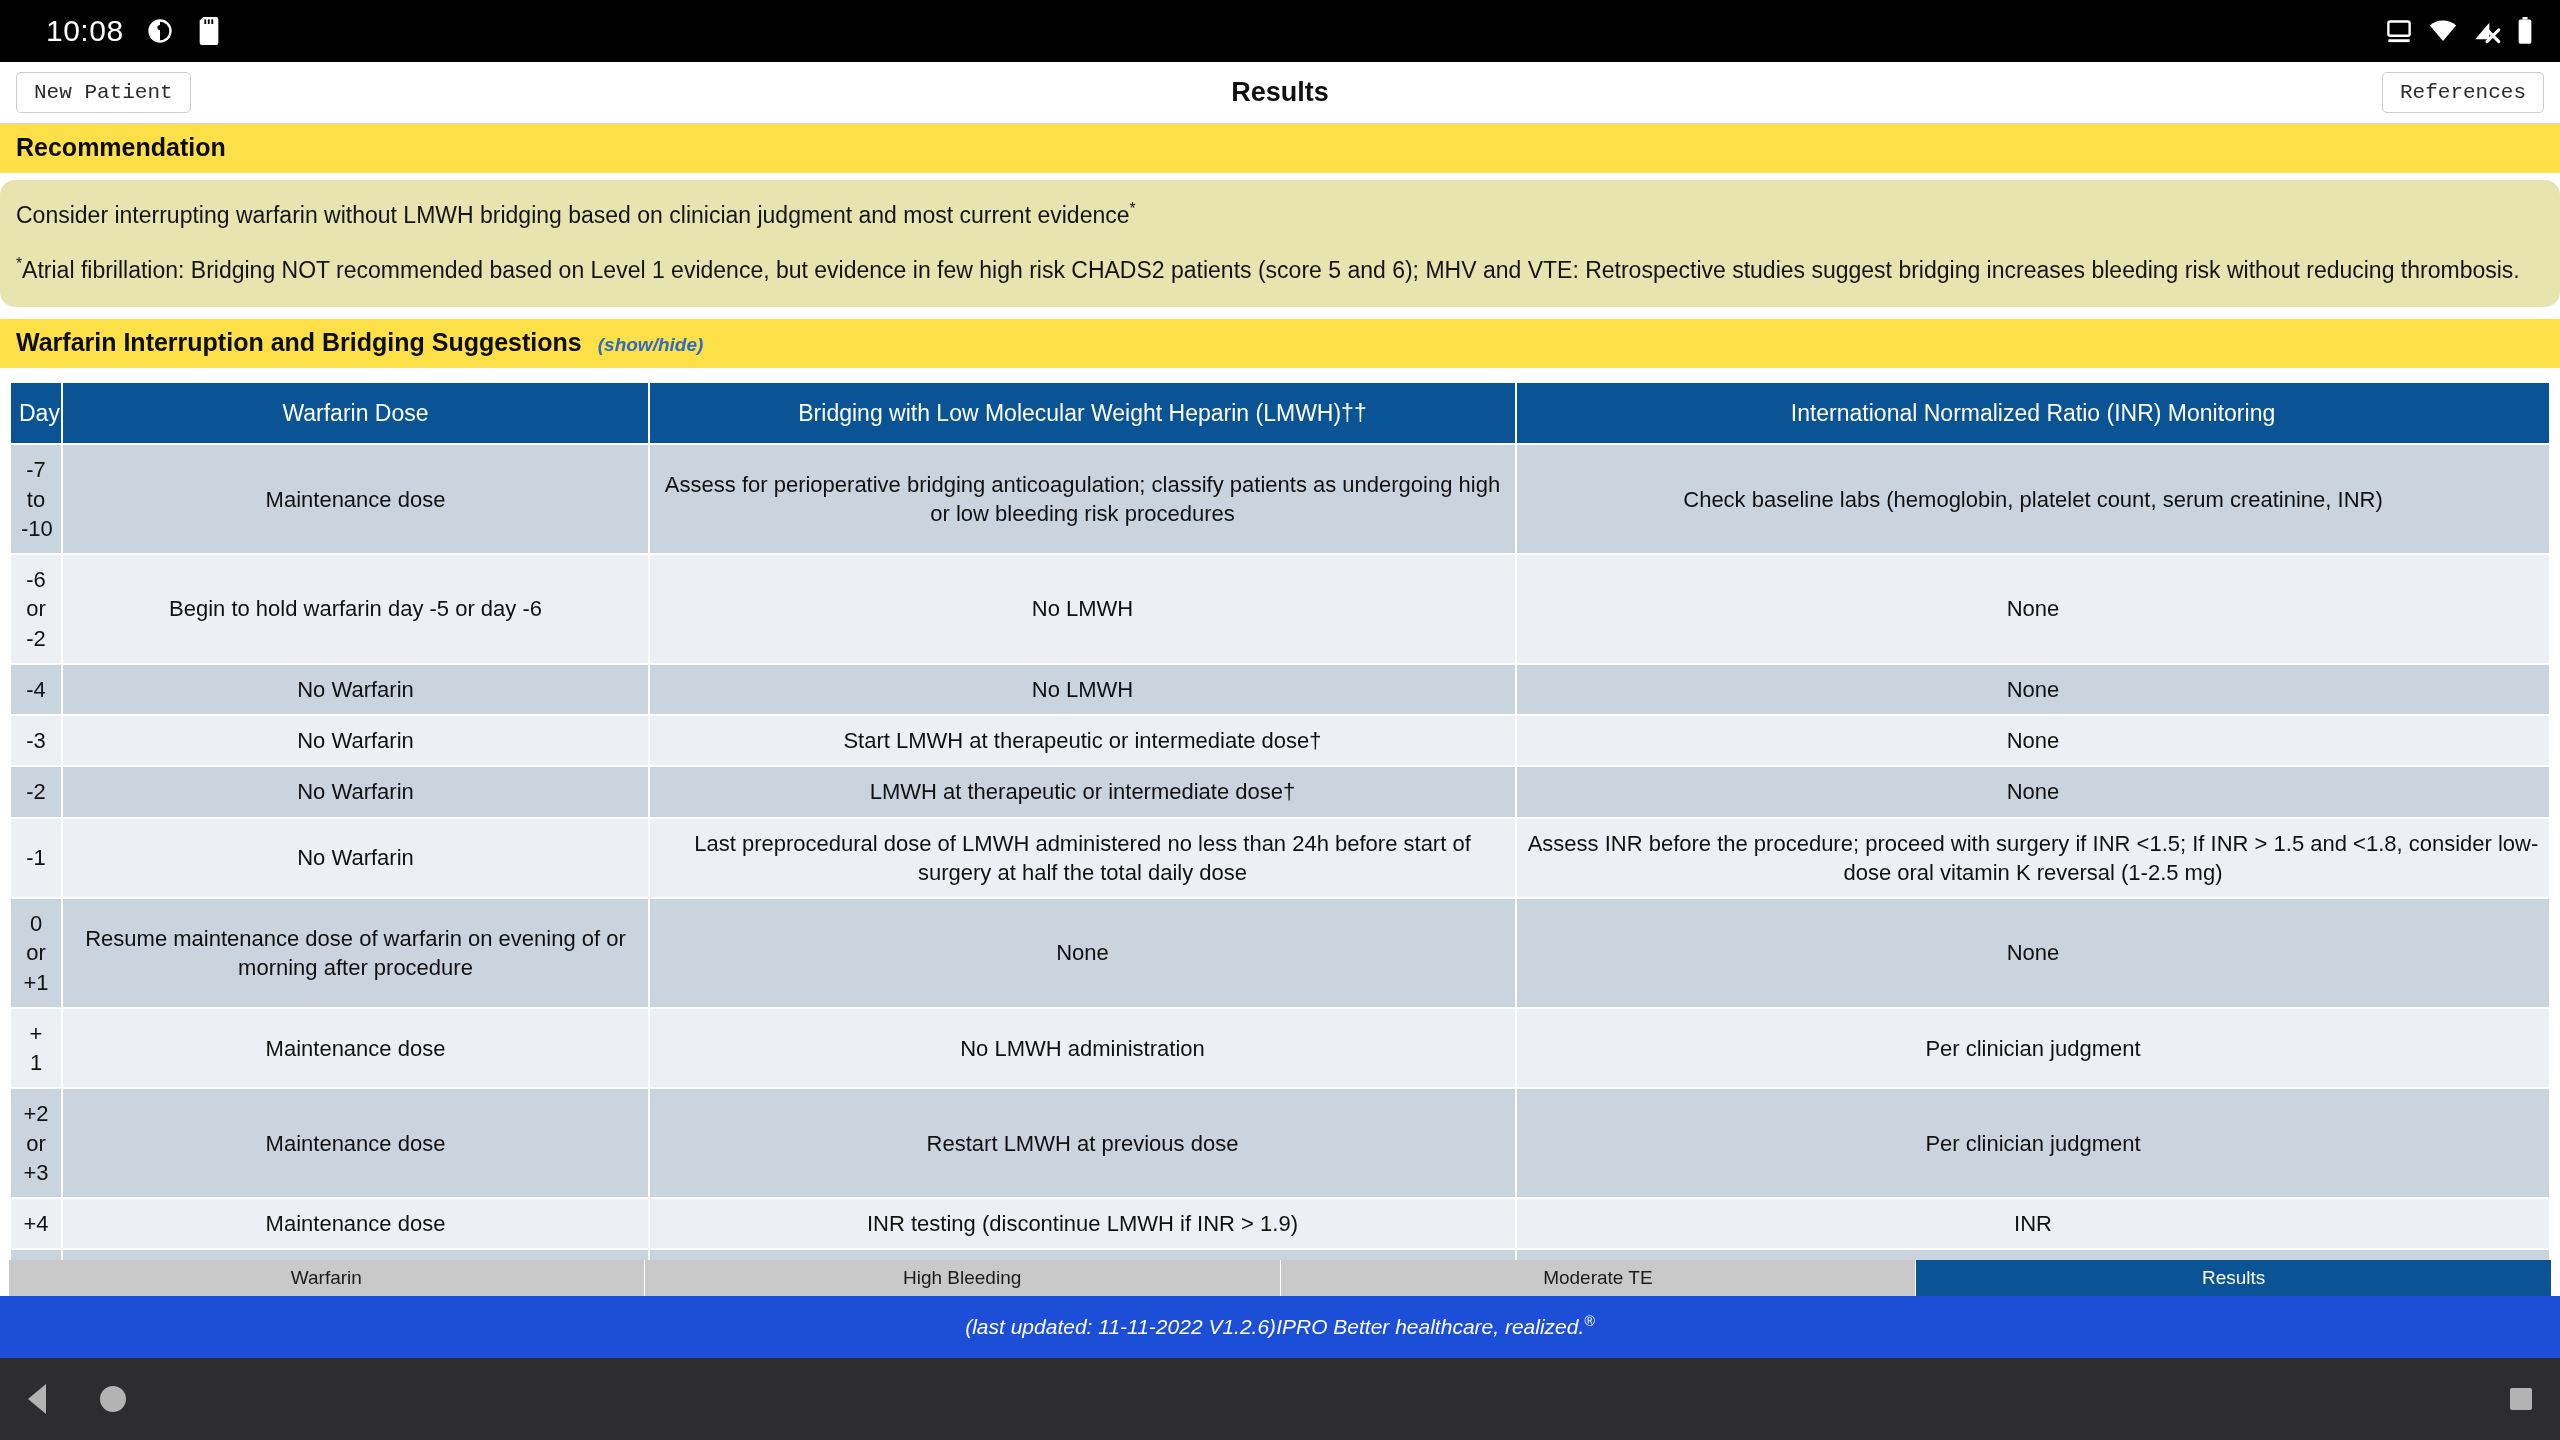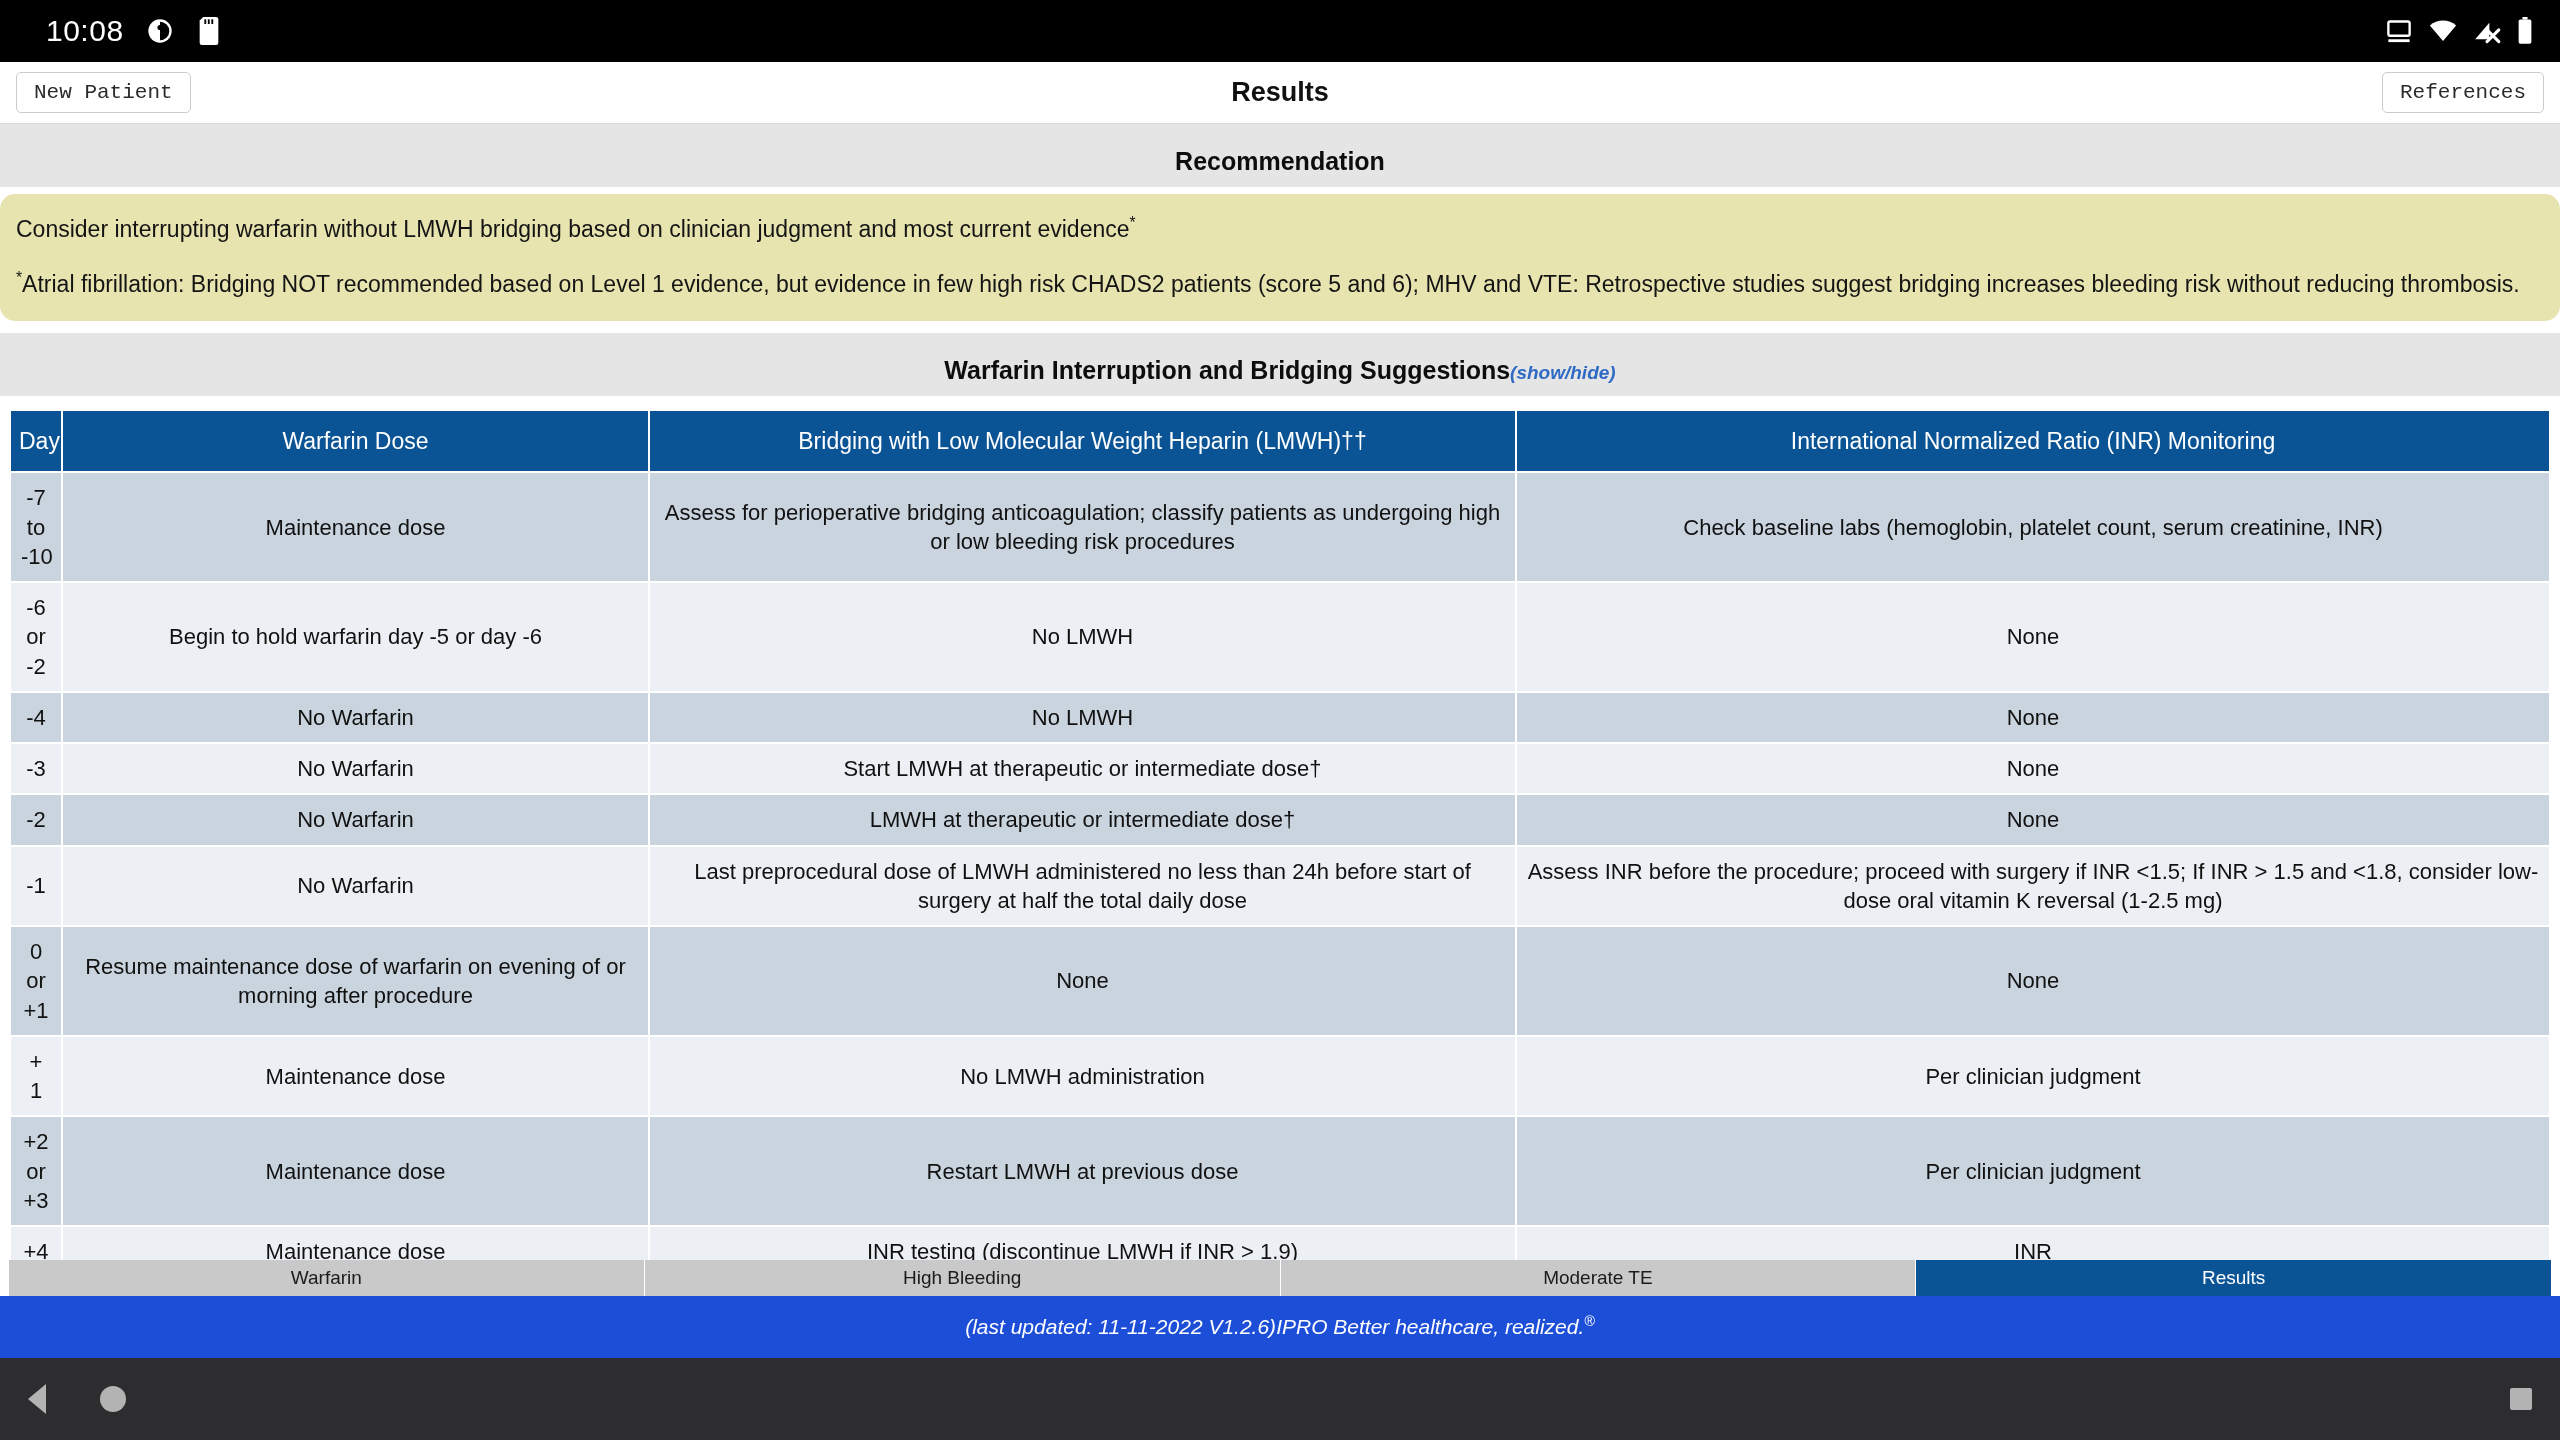--- a/index.html
+++ b/index.html
@@ -38,28 +38,27 @@
   .toolbar-title {
     position: absolute; left: 0; right: 0; text-align: center;
     font-size: 27px; font-weight: bold; color: #111111; pointer-events: none;
   }
   .toolbar .right { margin-left: auto; }
 
   
   .content { flex: 1 1 auto; overflow: hidden; background: #ffffff; position: relative; }
 
   .section-head {
-    background: #e5e5e5; padding: 23px 16px 11px 16px;
+    background: #fde047; padding: 9px 16px 11px 16px;
     font-size: 25px; font-weight: bold; color: #0d0d0d;
     border-bottom: 1px solid #ffffff;
-    text-align: center;
   }
   .section-head .showhide {
     font-size: 19px; font-weight: bold; font-style: italic;
-    color: #2f6bc4; margin-left: 0; cursor: pointer;
+    color: #2f6bc4; margin-left: 16px; cursor: pointer;
   }
 
   .rec-box {
     background: #e8e4b0; padding: 18px 16px 20px 16px;
     font-size: 23px; color: #141414; line-height: 1.42; border-radius: 15px;
   }
   .rec-box p { margin: 0; }
   .rec-box p + p { margin-top: 22px; }
   .sup { font-size: .68em; vertical-align: super; }
 

